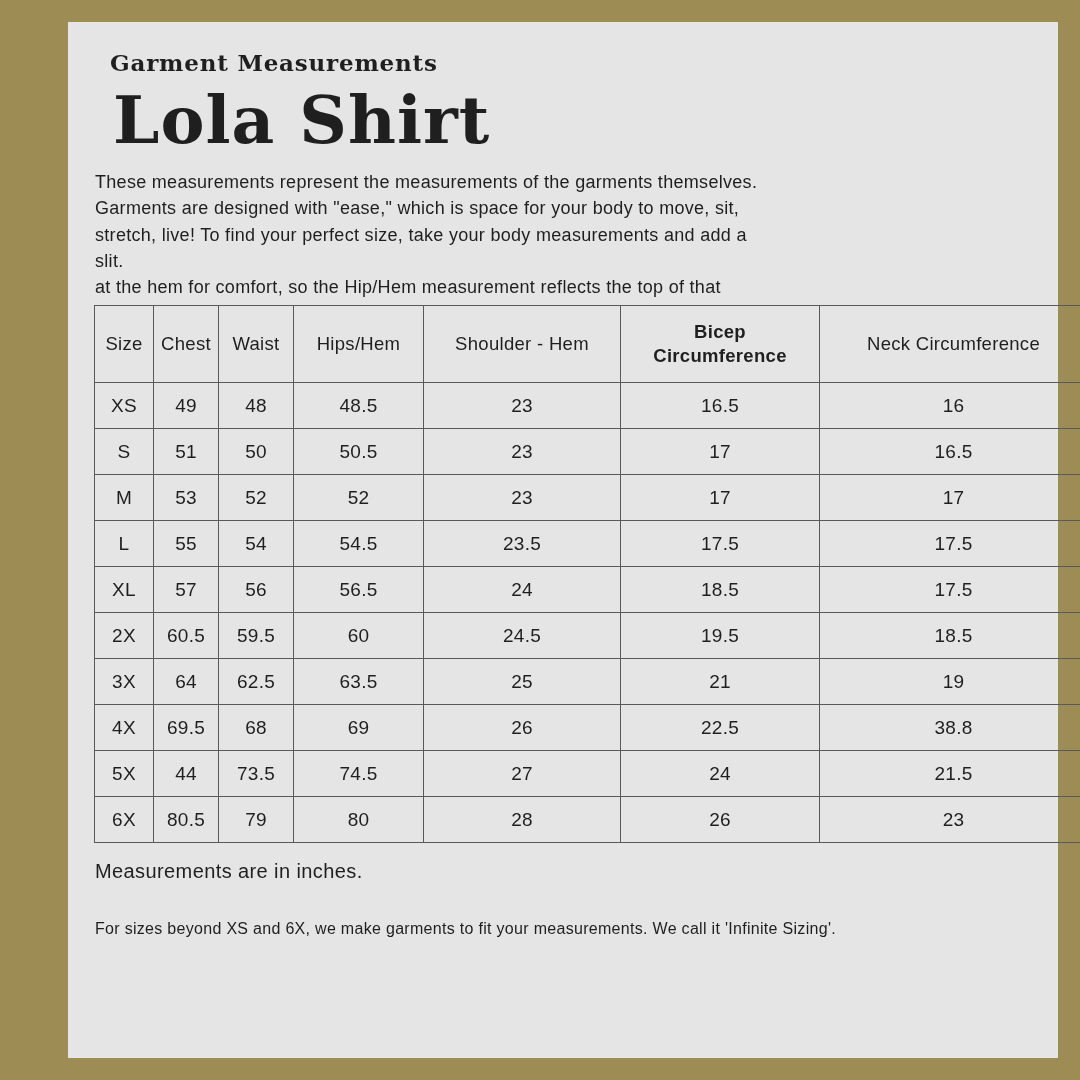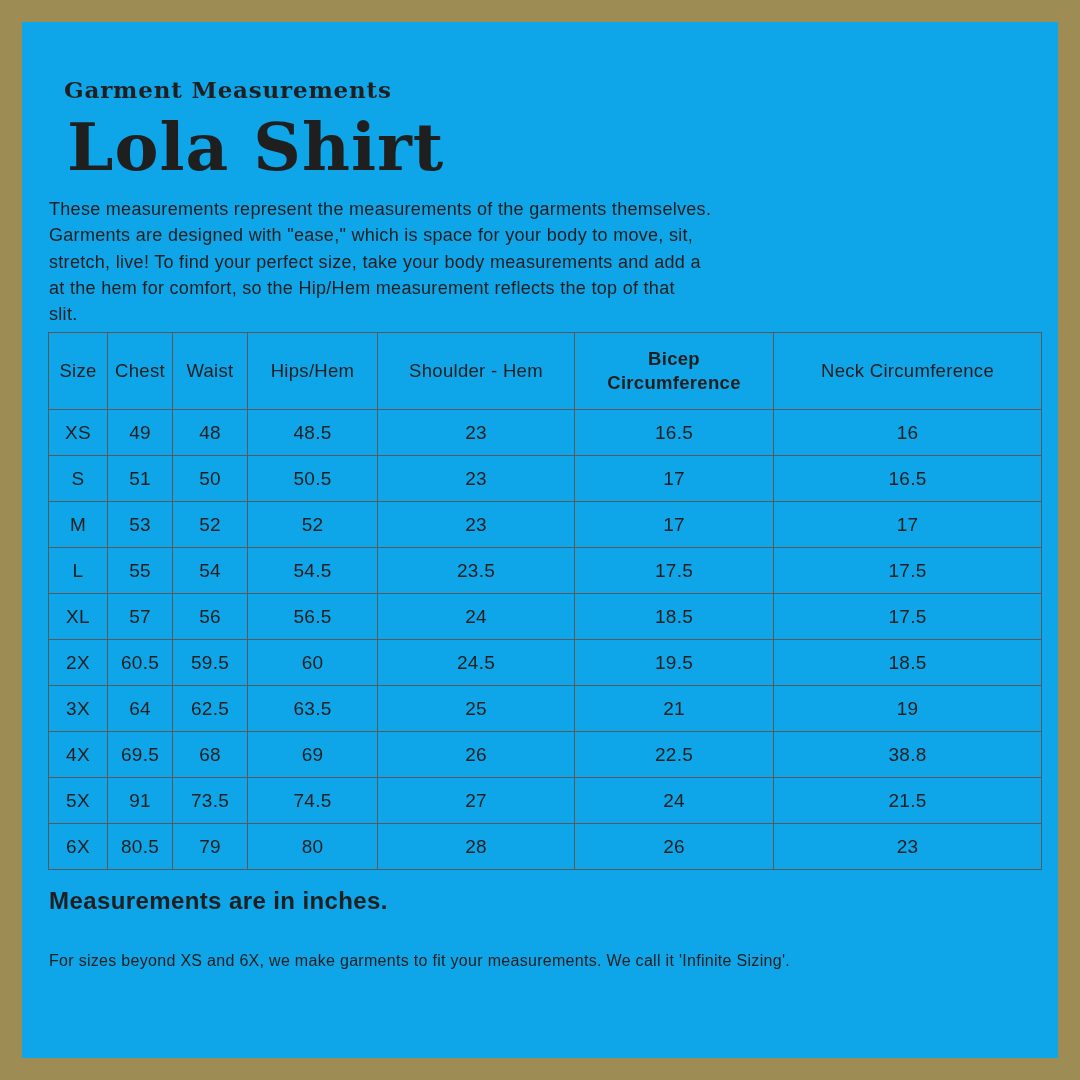--- a/index.html
+++ b/index.html
@@ -11,23 +11,24 @@
     height: 1080px;
     position: relative;
     background: var(--frame-border, #9e8c55);
     font-family: "Liberation Sans", sans-serif;
     color: var(--text, #1f1f1f);
     overflow: hidden;
   }
   .content {
     position: absolute;
     inset: 22px;
-    background: #0ea5e9;
+    background: #e5e5e5;
     box-sizing: border-box;
-    padding: 54px 30px 0 13px;
+    padding: 27px 30px 0 13px;
+    margin-left: 46px;
   }
   .eyebrow {
     margin-left: 29px;
     font-family: "DejaVu Serif", serif;
     font-weight: 700;
     font-size: 23px;
     line-height: 28px;
     letter-spacing: 0.8px;
   }
   .title {
@@ -70,44 +71,43 @@
     max-width: 135px;
     font-weight: bold;
   }
   td {
     height: 45px;
     font-size: 19px;
     letter-spacing: 0.3px;
   }
   .note-units {
     margin: 17px 0 0 14px;
-    font-size: 24px;
+    font-size: 20px;
     letter-spacing: 0.4px;
-    font-weight: bold;
   }
   .note-sizing {
     margin: 37px 0 0 14px;
     font-size: 16px;
     letter-spacing: 0.3px;
   }
 </style>
 </head>
 <body style="--frame-border: #9e8c55; --text: #1f1f1f; --table-border: #595959;">
 
 <div class="content">
   <div class="eyebrow">Garment Measurements</div>
 
   <h1 class="title">Lola Shirt</h1>
 
   <div class="description" id="description">
       <div>These measurements represent the measurements of the garments themselves.</div>
       <div>Garments are designed with "ease," which is space for your body to move, sit,</div>
       <div>stretch, live! To find your perfect size, take your body measurements and add a</div>
+      <div>slit.</div>
       <div>at the hem for comfort, so the Hip/Hem measurement reflects the top of that</div>
-      <div>slit.</div>
     </div>
 
   <table>
     <colgroup id="colgroup">
         <col style="width: 59px;">
         <col style="width: 65px;">
         <col style="width: 75px;">
         <col style="width: 130px;">
         <col style="width: 197px;">
         <col style="width: 199px;">
@@ -192,21 +192,21 @@
           <td>4X</td>
           <td>69.5</td>
           <td>68</td>
           <td>69</td>
           <td>26</td>
           <td>22.5</td>
           <td>38.8</td>
         </tr>
         <tr>
           <td>5X</td>
-          <td>91</td>
+          <td>44</td>
           <td>73.5</td>
           <td>74.5</td>
           <td>27</td>
           <td>24</td>
           <td>21.5</td>
         </tr>
         <tr>
           <td>6X</td>
           <td>80.5</td>
           <td>79</td>

